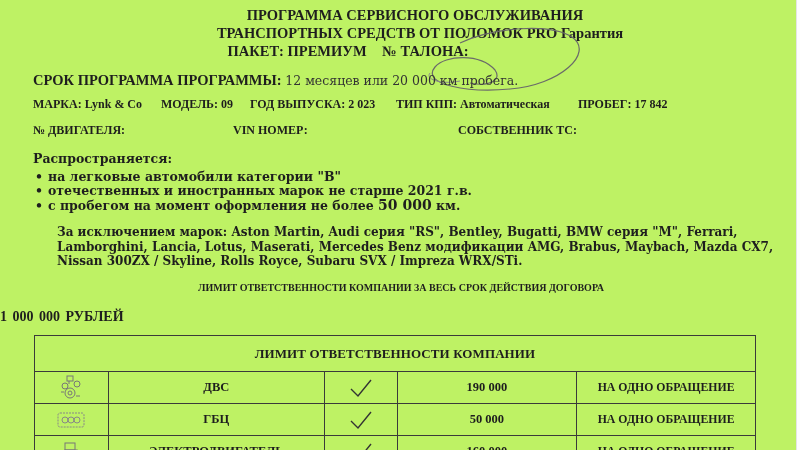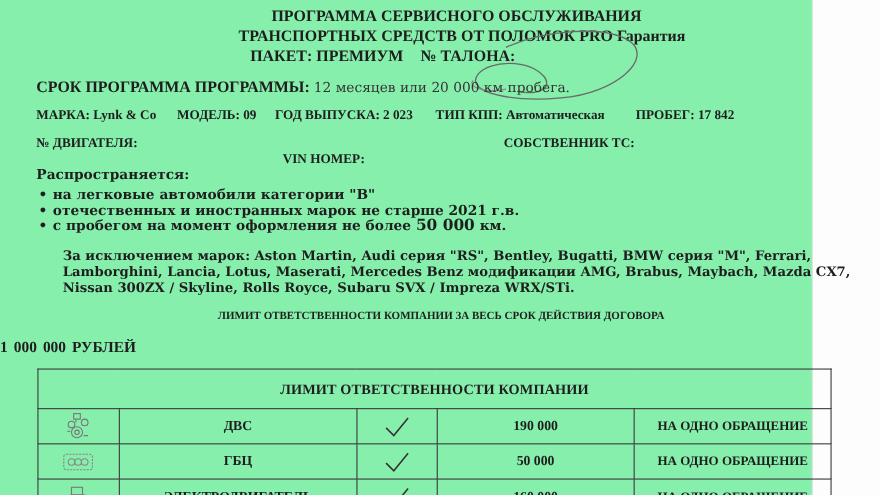--- a/index.html
+++ b/index.html
@@ -1,35 +1,35 @@
 <!DOCTYPE html>
 <html><head>
   <meta charset="utf-8">
   <style>
     * { margin: 0; padding: 0; box-sizing: border-box; }
     html, body { width: 800px; height: 450px; overflow: hidden; background: #fdfdfd; }
     body { position: relative; font-family: "Liberation Serif", "DejaVu Serif", serif; color: #1e1e1e; }
-    .page { position: absolute; left: 0; top: 0; width: 739px; height: 450px; background: #86efac; border-right: 1px solid #e4e4e4; }
+    .page { position: absolute; left: 0; top: 0; width: 797px; height: 450px; background: #bef264; border-right: 1px solid #e4e4e4; }
     .abs { position: absolute; white-space: nowrap; }
     .title { font-size: 14.5px; font-weight: bold; text-align: center; left: 0; width: 800px; }
     .t1 { top: 7px; left: 15px; }
     .t2 { top: 25px; left: 20px; }
     .t3 { top: 43px; left: -52px; }
     .t3 span + span { margin-left: 12px; }
     .term { top: 72px; left: 33px; font-size: 14.5px; }
     .term .lbl { font-weight: bold; }
     .term .val { font-family: "DejaVu Serif", serif; font-size: 12.5px; font-weight: normal; color: #333; }
     .row-small { font-size: 12px; font-weight: bold; text-align: right; }
     .r-marka { top: 97px; left: 33px; }
     .r-model { top: 97px; left: 161px; }
     .r-year { top: 97px; left: 250px; }
     .r-kpp { top: 97px; left: 396px; }
     .r-prob { top: 97px; left: 578px; }
     .r-eng { top: 123px; left: 33px; }
-    .r-vin { top: 137px; left: 233px; margin-left: 24px; }
+    .r-vin { top: 123px; left: 233px; }
     .r-own { top: 123px; left: 458px; }
     .applies { top: 151px; left: 33px; font-family: "DejaVu Serif", serif; font-size: 12.5px; font-weight: bold; }
     .bullets { top: 170px; left: 35px; font-family: "DejaVu Serif", serif; font-size: 12.5px; font-weight: bold; line-height: 14px; }
     .bullets li { list-style: none; }
     .bullets li::before { content: "•"; display: inline-block; width: 13px; }
     .bullets .big { font-size: 14px; }
     .excl { top: 225px; left: 33px; width: 760px; white-space: normal; font-family: "DejaVu Serif", serif; font-size: 12px; font-weight: bold; line-height: 14.5px; margin-left: 24px; }
     .limit-head { top: 282px; left: 0; width: 800px; text-align: center; font-size: 10px; font-weight: bold; left: 1px; }
     .limit-sum { top: 309px; left: 0; width: 790px; font-size: 14px; font-weight: bold; word-spacing: 2px; }
     .circle { position: absolute; left: 400px; top: 15px; width: 200px; height: 85px; pointer-events: none; }

